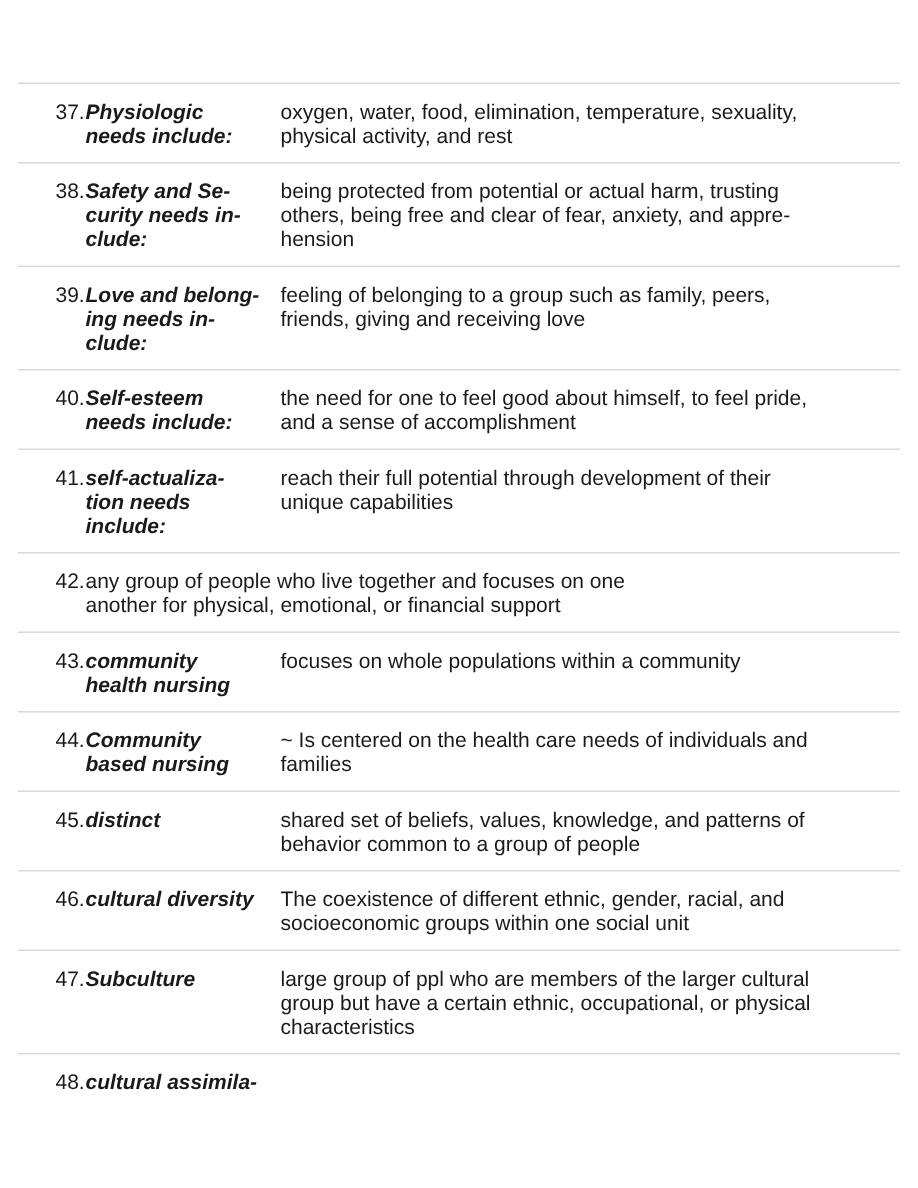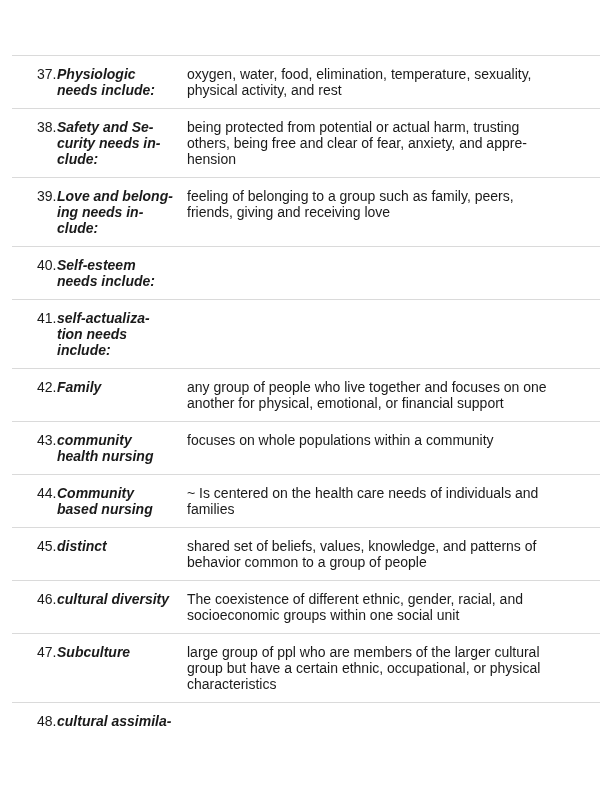--- a/index.html
+++ b/index.html
@@ -108,32 +108,35 @@
 ing needs in-
 clude:</span>
       <span class="def">feeling of belonging to a group such as family, peers,
 friends, giving and receiving love</span>
     </div>
 
     <div class="row">
       <span class="num">40.</span>
       <span class="term">Self-esteem
 needs include:</span>
+      <span class="def">the need for one to feel good about himself, to feel pride,
+and a sense of accomplishment</span>
     </div>
 
     <div class="row">
       <span class="num">41.</span>
       <span class="term">self-actualiza-
 tion needs
 include:</span>
+      <span class="def">reach their full potential through development of their
+unique capabilities</span>
     </div>
 
     <div class="row">
       <span class="num">42.</span>
-      <span class="term">Family</span>
       <span class="def">any group of people who live together and focuses on one
 another for physical, emotional, or financial support</span>
     </div>
 
     <div class="row">
       <span class="num">43.</span>
       <span class="term">community
 health nursing</span>
       <span class="def">focuses on whole populations within a community</span>
     </div>

